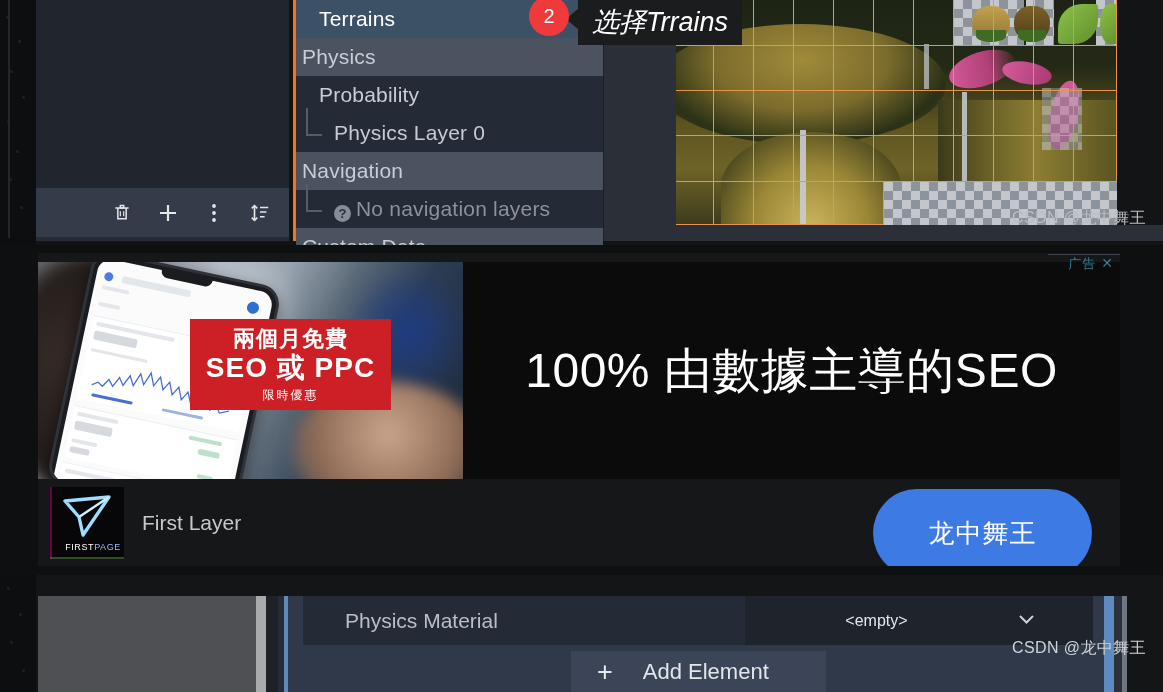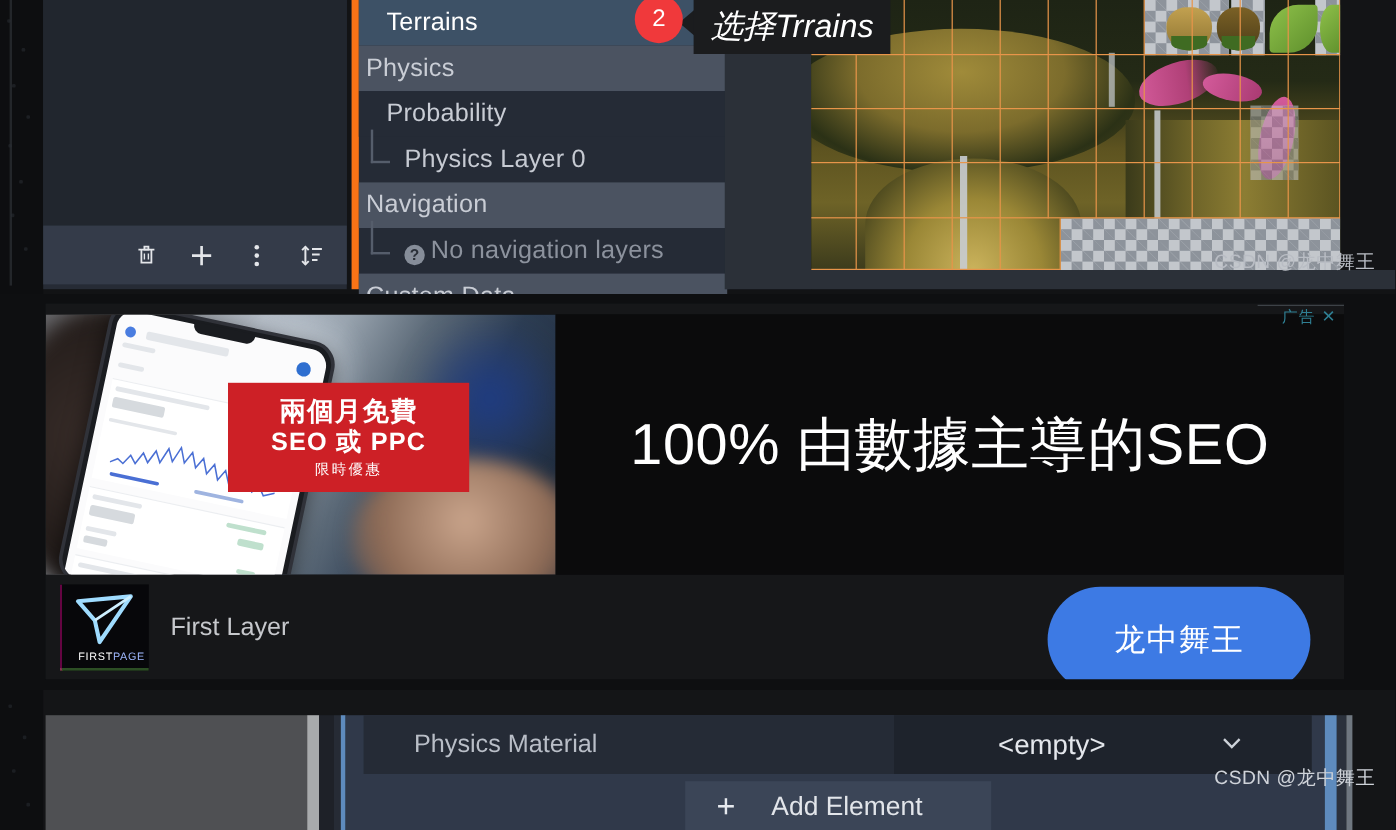--- a/index.html
+++ b/index.html
@@ -16,21 +16,21 @@
 
   
   .inspector-left{position:absolute;left:36px;top:0;width:253px;height:241px;background:#262b35;}
   .inspector-left .body{position:absolute;left:0;top:0;right:0;height:188px;background:#21262e;}
   .inspector-left .toolbar{position:absolute;left:0;bottom:4px;width:253px;height:49px;background:#343b49;
       display:flex;align-items:center;justify-content:flex-end;gap:20px;padding-right:16px;box-sizing:border-box;}
   .tb-icon{width:26px;height:26px;display:flex;align-items:center;justify-content:center;color:#e4e6ea;}
 
   
   .terrain-panel{position:absolute;left:293px;top:0;width:307px;height:241px;background:#252b36;
-     border-left:6px solid #f97316;border-right:2px solid #1b1f27;}
+     border-left:3px solid #f97316;border-right:2px solid #1b1f27;}
   .tp-row{position:relative;height:38px;display:flex;align-items:center;box-sizing:border-box;}
   .tp-row.header{background:#4b5361;}
   .tp-row.sel{background:#3d5166;}
   .tp-row .label{font-size:21px;color:#c8ccd4;letter-spacing:.2px;}
   .tp-row.header .label{color:#c9cdd5;padding-left:6px;}
   .tp-row.sel .label{color:#ffffff;padding-left:23px;}
   .tp-row.child{padding-left:18px;}
   .tp-row.child .label{color:#c6cad2;padding-left:20px;}
   .tp-row.muted .label{color:#8c929d;}
   .branch{position:absolute;left:10px;top:-6px;width:14px;height:26px;
@@ -86,21 +86,21 @@
   .phone-screen{position:absolute;left:4px;top:4px;right:4px;bottom:-20px;background:#fbfbfc;border-radius:14px;overflow:hidden;}
   .pn-notch{position:absolute;left:50%;top:2px;transform:translateX(-50%);width:52px;height:9px;background:#1a1c20;border-radius:0 0 7px 7px;z-index:4;}
   .pn-bar{position:absolute;background:#e3e6ea;border-radius:2px;}
   .pn-card{position:absolute;left:6px;right:6px;background:#fff;border-top:1px solid #eceef1;}
   .pn-spark{position:absolute;}
   .pn-dot{position:absolute;width:9px;height:9px;border-radius:50%;background:#3b6fd4;}
 
   .ad-redbox{position:absolute;left:152px;top:57px;width:201px;height:91px;background:#cd2026;
      display:flex;flex-direction:column;align-items:center;justify-content:center;gap:2px;z-index:6;}
   .rb-l1{font-size:22px;color:#fff;font-weight:bold;letter-spacing:1px;line-height:1.1;}
-  .rb-l2{font-size:21px;color:#fff;font-weight:bold;letter-spacing:1px;line-height:1.1;}
+  .rb-l2{font-size:28px;color:#fff;font-weight:bold;letter-spacing:1px;line-height:1.1;}
   .rb-l3{font-size:12px;color:#fff;letter-spacing:2px;line-height:1.2;margin-top:2px;}
 
   .ad-headline{position:absolute;left:425px;top:0;width:657px;height:217px;background:#0b0b0c;
      display:flex;align-items:center;justify-content:center;}
   .ad-headline span{font-size:48px;color:#ffffff;letter-spacing:.5px;}
 
   .ad-footer{position:absolute;left:0;top:226px;width:1082px;height:87px;background:#161719;display:flex;align-items:center;}
   .ad-logo{position:absolute;left:12px;top:8px;width:74px;height:72px;background:#07070a;overflow:hidden;}
   .logo-noise{position:absolute;inset:0;opacity:.75;
      background-image:
@@ -123,21 +123,21 @@
   .bt-gutter .fleck{position:absolute;width:3px;height:3px;background:#2a2d33;border-radius:1px;opacity:.5;}
   .bt-grayblock{position:absolute;left:38px;top:21px;width:218px;height:96px;background:#4f5053;}
   .bt-scroll-light{position:absolute;left:256px;top:21px;width:10px;height:96px;background:#a8aaac;}
   .bt-dark1{position:absolute;left:266px;top:21px;width:12px;height:96px;background:#1e2128;}
   .bt-dark2{position:absolute;left:278px;top:21px;width:6px;height:96px;background:#262b35;}
   .bt-accent{position:absolute;left:284px;top:21px;width:4px;height:96px;background:#5e8bbd;}
   .bt-panel{position:absolute;left:288px;top:21px;width:816px;height:96px;background:#30394a;}
   .prop-row{position:absolute;left:15px;top:0;width:790px;height:49px;background:#252b36;display:flex;align-items:center;}
   .prop-label{font-size:21px;color:#b9bec7;margin-left:42px;}
   .prop-value{position:absolute;left:442px;top:0;width:348px;height:49px;background:#1e232c;display:flex;align-items:center;}
-  .prop-value .v{position:absolute;left:0;right:0;text-align:center;font-size:23px;color:#e4e7ec;padding-right:85px;box-sizing:border-box;}
+  .prop-value .v{position:absolute;left:0;right:0;text-align:center;font-size:16px;color:#e4e7ec;padding-right:85px;box-sizing:border-box;}
   .prop-value .chev{position:absolute;right:58px;top:14px;color:#cdd2d9;font-size:17px;}
   .add-el{position:absolute;left:283px;top:55px;width:255px;height:42px;background:#3b4557;
      display:flex;align-items:center;}
   .add-el .plus{font-size:27px;color:#e6e9ee;margin-left:26px;}
   .add-el .t{font-size:22px;color:#e2e5ea;margin-left:30px;}
   .bt-rightbars{position:absolute;left:1104px;top:21px;width:10px;height:96px;background:#5e8bbd;}
   .bt-rightbars2{position:absolute;left:1114px;top:21px;width:8px;height:96px;background:#2b313c;}
   .bt-rightbars3{position:absolute;left:1122px;top:21px;width:5px;height:96px;background:#6f7780;}
   .wm-bottom{position:absolute;right:17px;top:63px;font-size:16px;color:#cfd3d9;letter-spacing:.4px;z-index:8;}
 </style>

